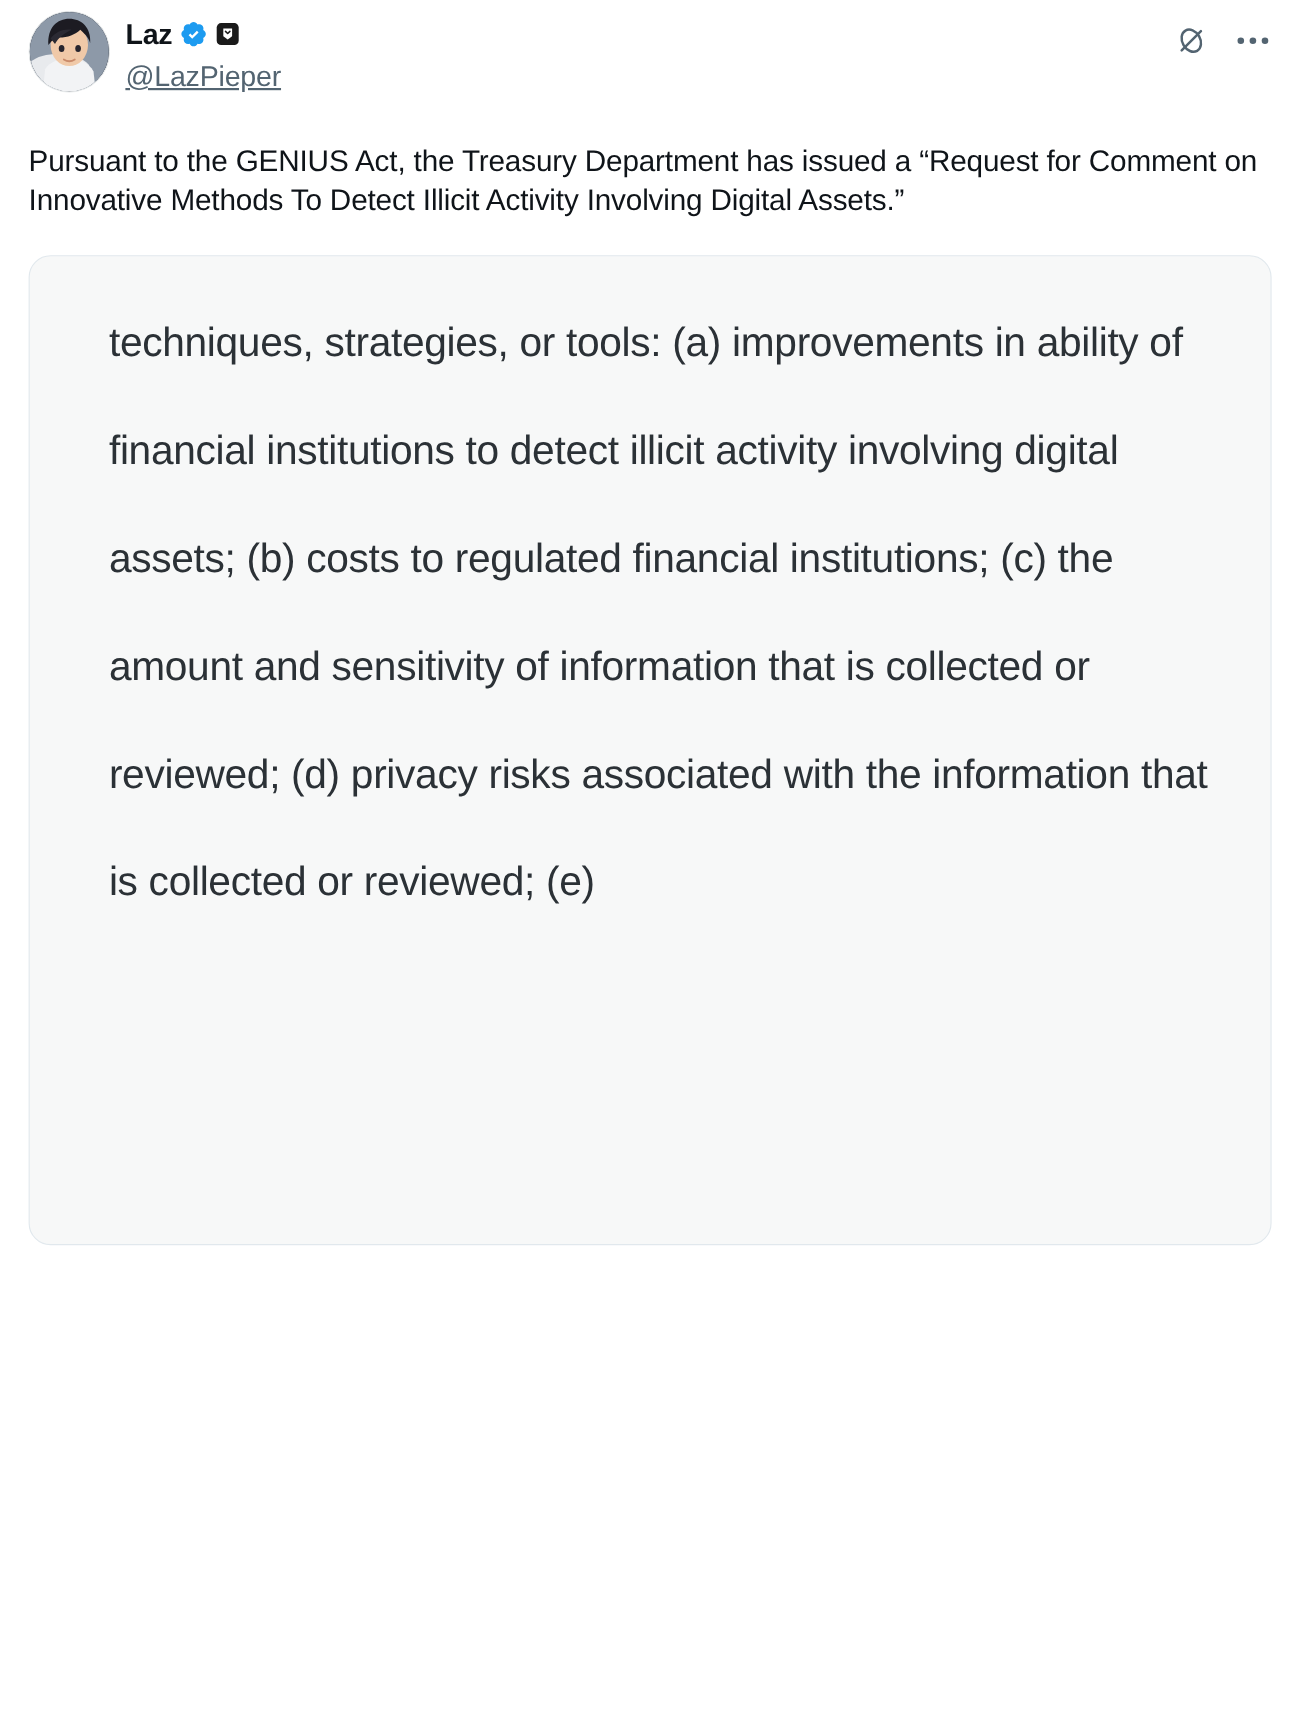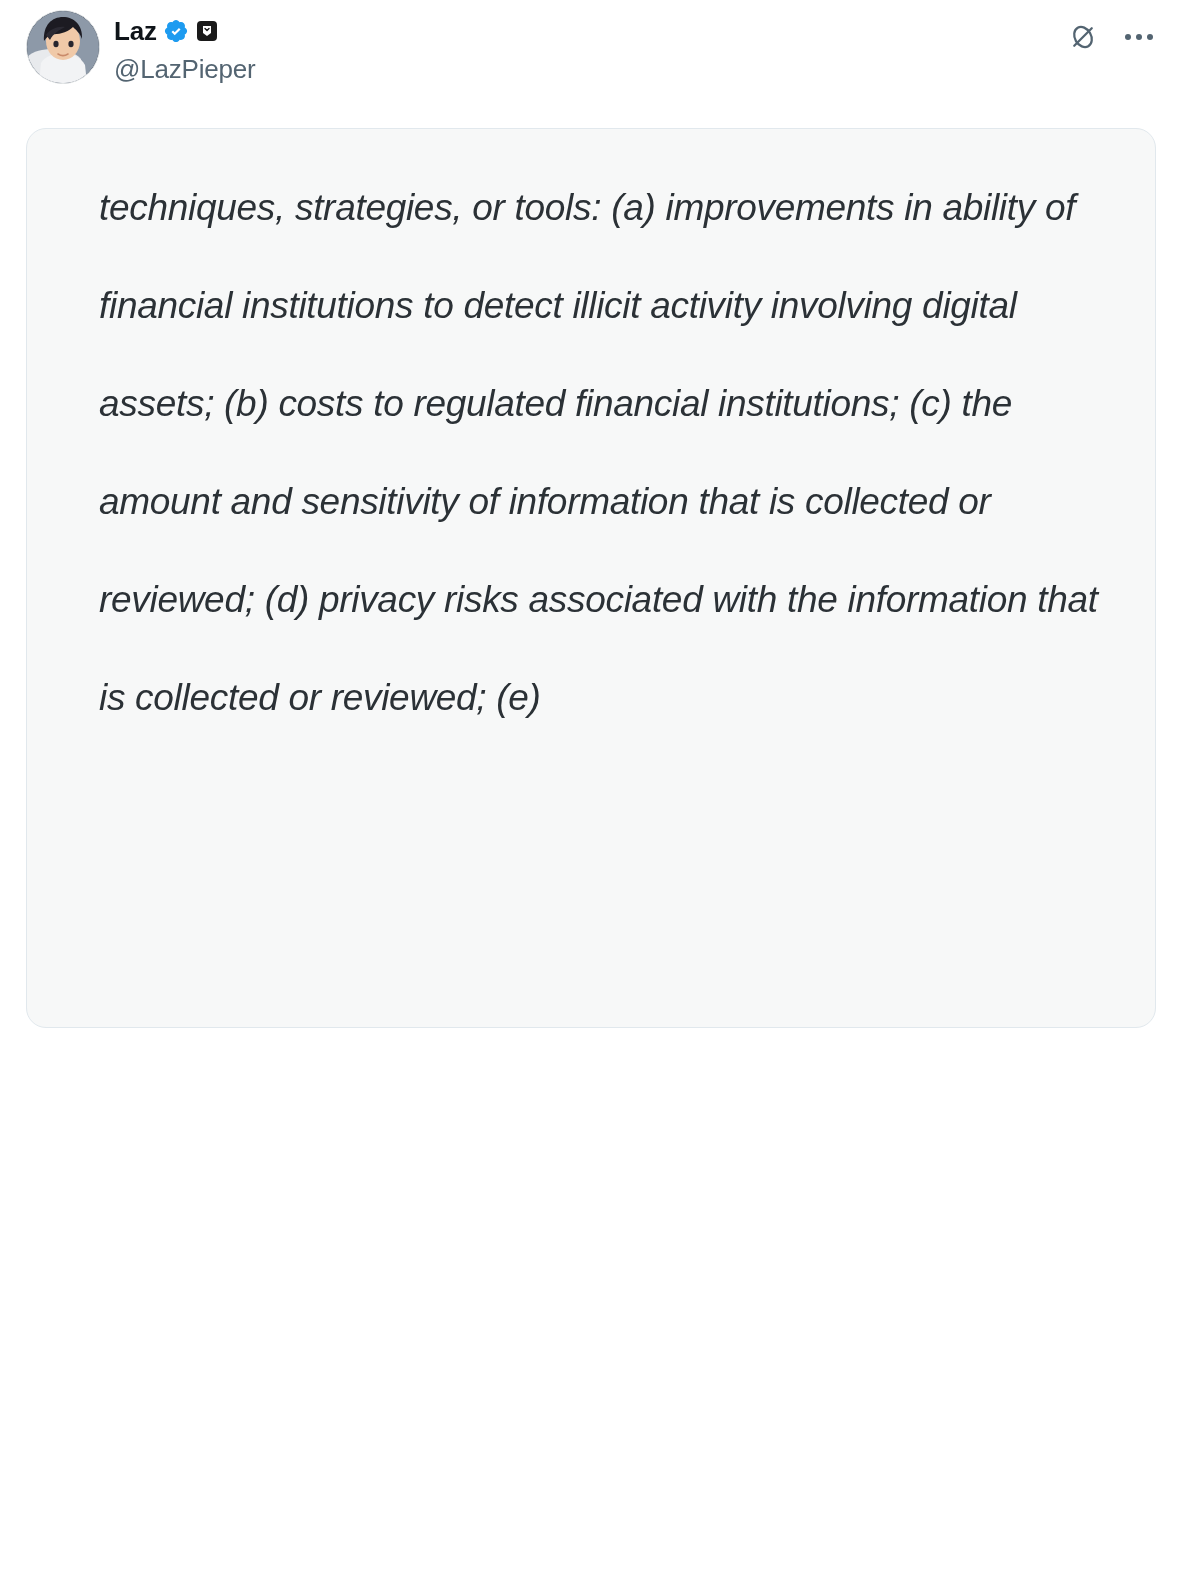--- a/index.html
+++ b/index.html
@@ -59,20 +59,21 @@
     color: #0f1419;
     letter-spacing: -0.2px;
   }
   .verified-badge { width: 26px; height: 26px; display: inline-block; }
   .subscriber-badge { width: 24px; height: 24px; display: inline-block; }
   .handle {
     font-size: 26px;
     color: #536471;
     margin-top: 10px;
     letter-spacing: -0.2px;
+    text-decoration: underline;
   }
 
   .header-actions {
     margin-left: auto;
     display: flex;
     align-items: center;
     gap: 22px;
     padding-top: 10px;
   }
   .icon-btn {
@@ -101,28 +102,28 @@
     line-height: 36px;
     color: #0f1419;
     margin-top: 22px;
     letter-spacing: -0.15px;
   }
   .para { margin: 0; }
   .para + .para { margin-top: 36px; }
 
   
   .card {
+    margin-top: 32px;
     border: 1px solid #e1e8ed;
     border-radius: 20px;
     background: #f7f8f8;
     overflow: hidden;
     height: 900px;
     box-sizing: border-box;
     padding: 30px 40px 0 72px;
-    font-style: italic;
   }
   .card-text {
     font-size: 37px;
     line-height: 98px;
     color: #2b3136;
     letter-spacing: -0.3px;
     margin: 0;
   }
 </style>
 </head>
@@ -175,19 +176,20 @@
       </div>
       <div class="icon-btn dots">
         <span></span>
           <span></span>
           <span></span>
       </div>
     </div>
   </div>
 
   <div class="tweet-body">
+    <p class="para">Pursuant to the GENIUS Act, the Treasury Department has issued a “Request for Comment on Innovative Methods To Detect Illicit Activity Involving Digital Assets.”</p>
   </div>
 
   <div class="card">
     <p class="card-text">techniques, strategies, or tools: (a) improvements in ability of financial institutions to detect illicit activity involving digital assets; (b) costs to regulated financial institutions; (c) the amount and sensitivity of information that is collected or reviewed; (d) privacy risks associated with the information that is collected or reviewed; (e)</p>
   </div>
 
 </div>
 
 </body></html>

